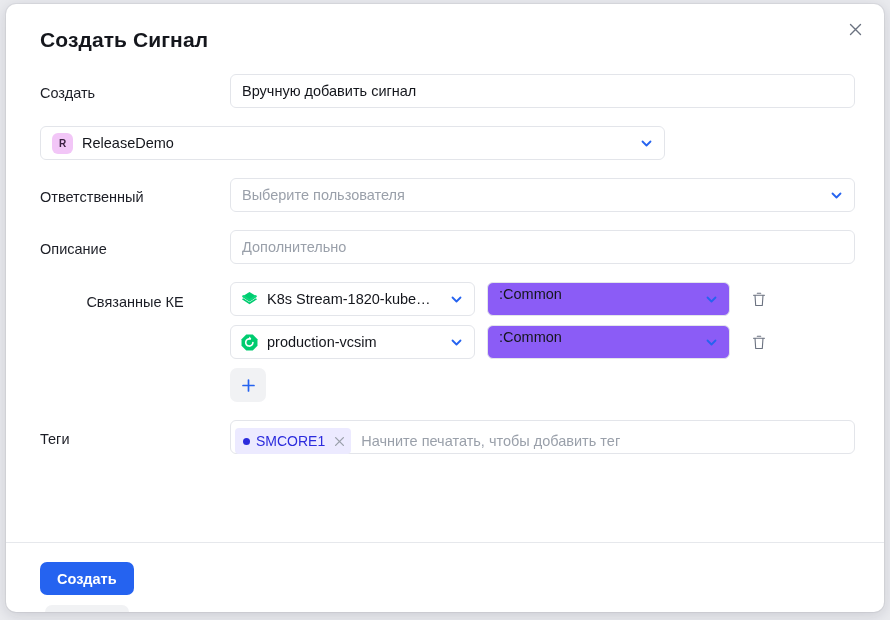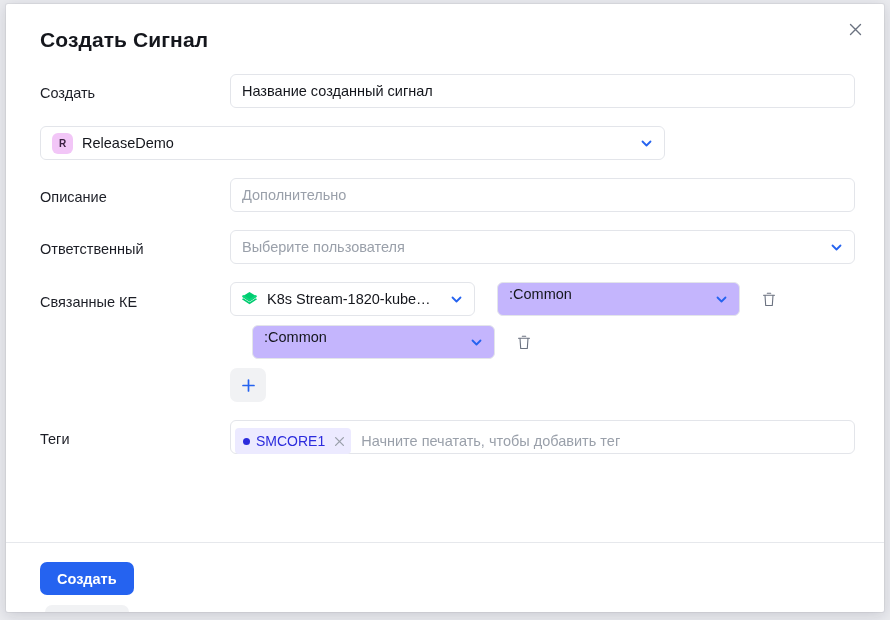--- a/index.html
+++ b/index.html
@@ -8,21 +8,21 @@
     width: 890px; height: 620px;
     background: #e9eaee;
     font-family: "Liberation Sans", sans-serif;
     -webkit-font-smoothing: antialiased;
   }
   .modal {
     position: absolute;
     left: 6px; top: 4px;
     width: 878px; height: 608px;
     background: #ffffff;
-    border-radius: 2px;
+    border-radius: 10px;
     box-shadow: 0 3px 14px rgba(20,24,40,.14), 0 0 0 1px rgba(20,24,40,.05);
     overflow: hidden;
   }
   .close-btn {
     position: absolute; right: 14px; top: 10px;
     width: 30px; height: 30px;
     display: flex; align-items: center; justify-content: center;
     cursor: pointer; border-radius: 6px;
     color: #6b7280;
   }
@@ -35,21 +35,21 @@
   .form { position: absolute; left: 0; top: 70px; right: 0; }
   .row {
     display: flex; align-items: flex-start;
     padding: 0 34px; margin-bottom: 18px;
   }
   .label {
     width: 190px; flex: 0 0 190px;
     font-size: 14.5px; color: #1c1e26;
     padding-top: 10px; line-height: 1.3;
   }
-  .label.top { padding-top: 11px; }
+  .label.top { padding-top: 11px; text-align: center; }
   .ctrl { flex: 1; }
   .field {
     position: relative;
     height: 34px;
     background: #fff;
     border: 1px solid #e3e5ea;
     border-radius: 6px;
     display: flex; align-items: center;
     padding: 0 34px 0 11px;
     font-size: 14.5px; color: #14161c;
@@ -86,24 +86,24 @@
     font-size: 14.5px; color: #14161c;
     width: 245px; flex: none;
   }
   .ci-name {
     overflow: hidden; white-space: nowrap; text-overflow: ellipsis;
     max-width: 168px;
   }
   .ci-icon { width: 19px; height: 19px; margin-right: 8px; flex: none; display:block; }
   .ci-sub {
     position: relative; height: 34px;
-    background: #c4b5fd; border: 1px solid #e3e5ea; border-radius: 6px;
+    background: #8b5cf6; border: 1px solid #e3e5ea; border-radius: 6px;
     display: flex; align-items: center; padding: 0 32px 10px 11px;
     font-size: 14.5px; color: #14161c;
-    width: 243px; flex: none; margin-left: 22px;
+    width: 243px; flex: none; margin-left: 12px;
   }
   .trash {
     width: 30px; height: 30px; margin-left: 14px;
     display: flex; align-items: center; justify-content: center;
     cursor: pointer; color: #6b7280; flex: none;
   }
   .add-btn {
     width: 36px; height: 34px; border-radius: 7px;
     background: #f1f2f4; border: none;
     display: flex; align-items: center; justify-content: center;
@@ -172,59 +172,59 @@
       <path d="M2.5 2.5 L12.5 12.5 M12.5 2.5 L2.5 12.5" stroke="#6b7280" stroke-width="1.4" fill="none" stroke-linecap="round"></path>
     </svg>
   </div>
 
   <div class="form">
 
     <div class="row">
       <div class="label">Создать</div>
       <div class="ctrl">
         <div class="field plain">
-          <span>Название созданный сигнал</span>
+          <span>Вручную добавить сигнал</span>
         </div>
       </div>
     </div>
 
 
     <div class="row">
       <div class="ctrl">
         <div class="field">
           <span class="owner-badge">R</span>
           <span>ReleaseDemo</span>
           <span class="chev">
             <svg width="13" height="13" viewBox="0 0 13 13">
                 <path d="M2.5 4.5 L6.5 8.5 L10.5 4.5" stroke="#2563f0" stroke-width="1.8" fill="none" stroke-linecap="round" stroke-linejoin="round"></path>
               </svg>
           </span>
         </div>
       </div>
     </div>
 
     <div class="row">
-      <div class="label">Описание</div>
-      <div class="ctrl">
-        <div class="field plain">
-          <span class="placeholder">Дополнительно</span>
-        </div>
-      </div>
-    </div>
-
-    <div class="row">
       <div class="label">Ответственный</div>
       <div class="ctrl">
         <div class="field">
           <span class="placeholder">Выберите пользователя</span>
           <span class="chev">
             <svg width="13" height="13" viewBox="0 0 13 13">
                 <path d="M2.5 4.5 L6.5 8.5 L10.5 4.5" stroke="#2563f0" stroke-width="1.8" fill="none" stroke-linecap="round" stroke-linejoin="round"></path>
               </svg>
           </span>
+        </div>
+      </div>
+    </div>
+
+    <div class="row">
+      <div class="label">Описание</div>
+      <div class="ctrl">
+        <div class="field plain">
+          <span class="placeholder">Дополнительно</span>
         </div>
       </div>
     </div>
 
     <div class="row">
       <div class="label top">Связанные КЕ</div>
       <div class="ctrl">
 
         <div class="ci-row">
           <div class="ci-field">
@@ -249,20 +249,33 @@
             </span>
           </div>
           <div class="trash">
             <svg width="16" height="17" viewBox="0 0 16 17">
               <path d="M2.5 4.2 H13.5 M6.3 2.2 H9.7 M4 4.2 L4.7 14.5 H11.3 L12 4.2" stroke="#6b7280" stroke-width="1.1" fill="none" stroke-linecap="round" stroke-linejoin="round"></path>
             </svg>
           </div>
         </div>
 
         <div class="ci-row">
+          <div class="ci-field">
+            <svg class="ci-icon" viewBox="0 0 20 20">
+              <path d="M6.6 1.6 H13.4 L18.4 6.6 V13.4 L13.4 18.4 H6.6 L1.6 13.4 V6.6 Z" fill="#00cc70"></path>
+              <path d="M13.6 10 A3.8 3.8 0 1 1 10.8 6.3" stroke="#fff" stroke-width="1.7" fill="none" stroke-linecap="round"></path>
+              <path d="M10.2 3.6 L11.9 6.4 L8.8 6.6 Z" fill="#fff"></path>
+            </svg>
+            <span class="ci-name">production-vcsim</span>
+            <span class="chev">
+              <svg width="13" height="13" viewBox="0 0 13 13">
+                  <path d="M2.5 4.5 L6.5 8.5 L10.5 4.5" stroke="#2563f0" stroke-width="1.8" fill="none" stroke-linecap="round" stroke-linejoin="round"></path>
+                </svg>
+            </span>
+          </div>
           <div class="ci-sub">
             <span>:Common</span>
             <span class="chev">
               <svg width="13" height="13" viewBox="0 0 13 13">
                   <path d="M2.5 4.5 L6.5 8.5 L10.5 4.5" stroke="#2563f0" stroke-width="1.8" fill="none" stroke-linecap="round" stroke-linejoin="round"></path>
                 </svg>
             </span>
           </div>
           <div class="trash">
             <svg width="16" height="17" viewBox="0 0 16 17">

